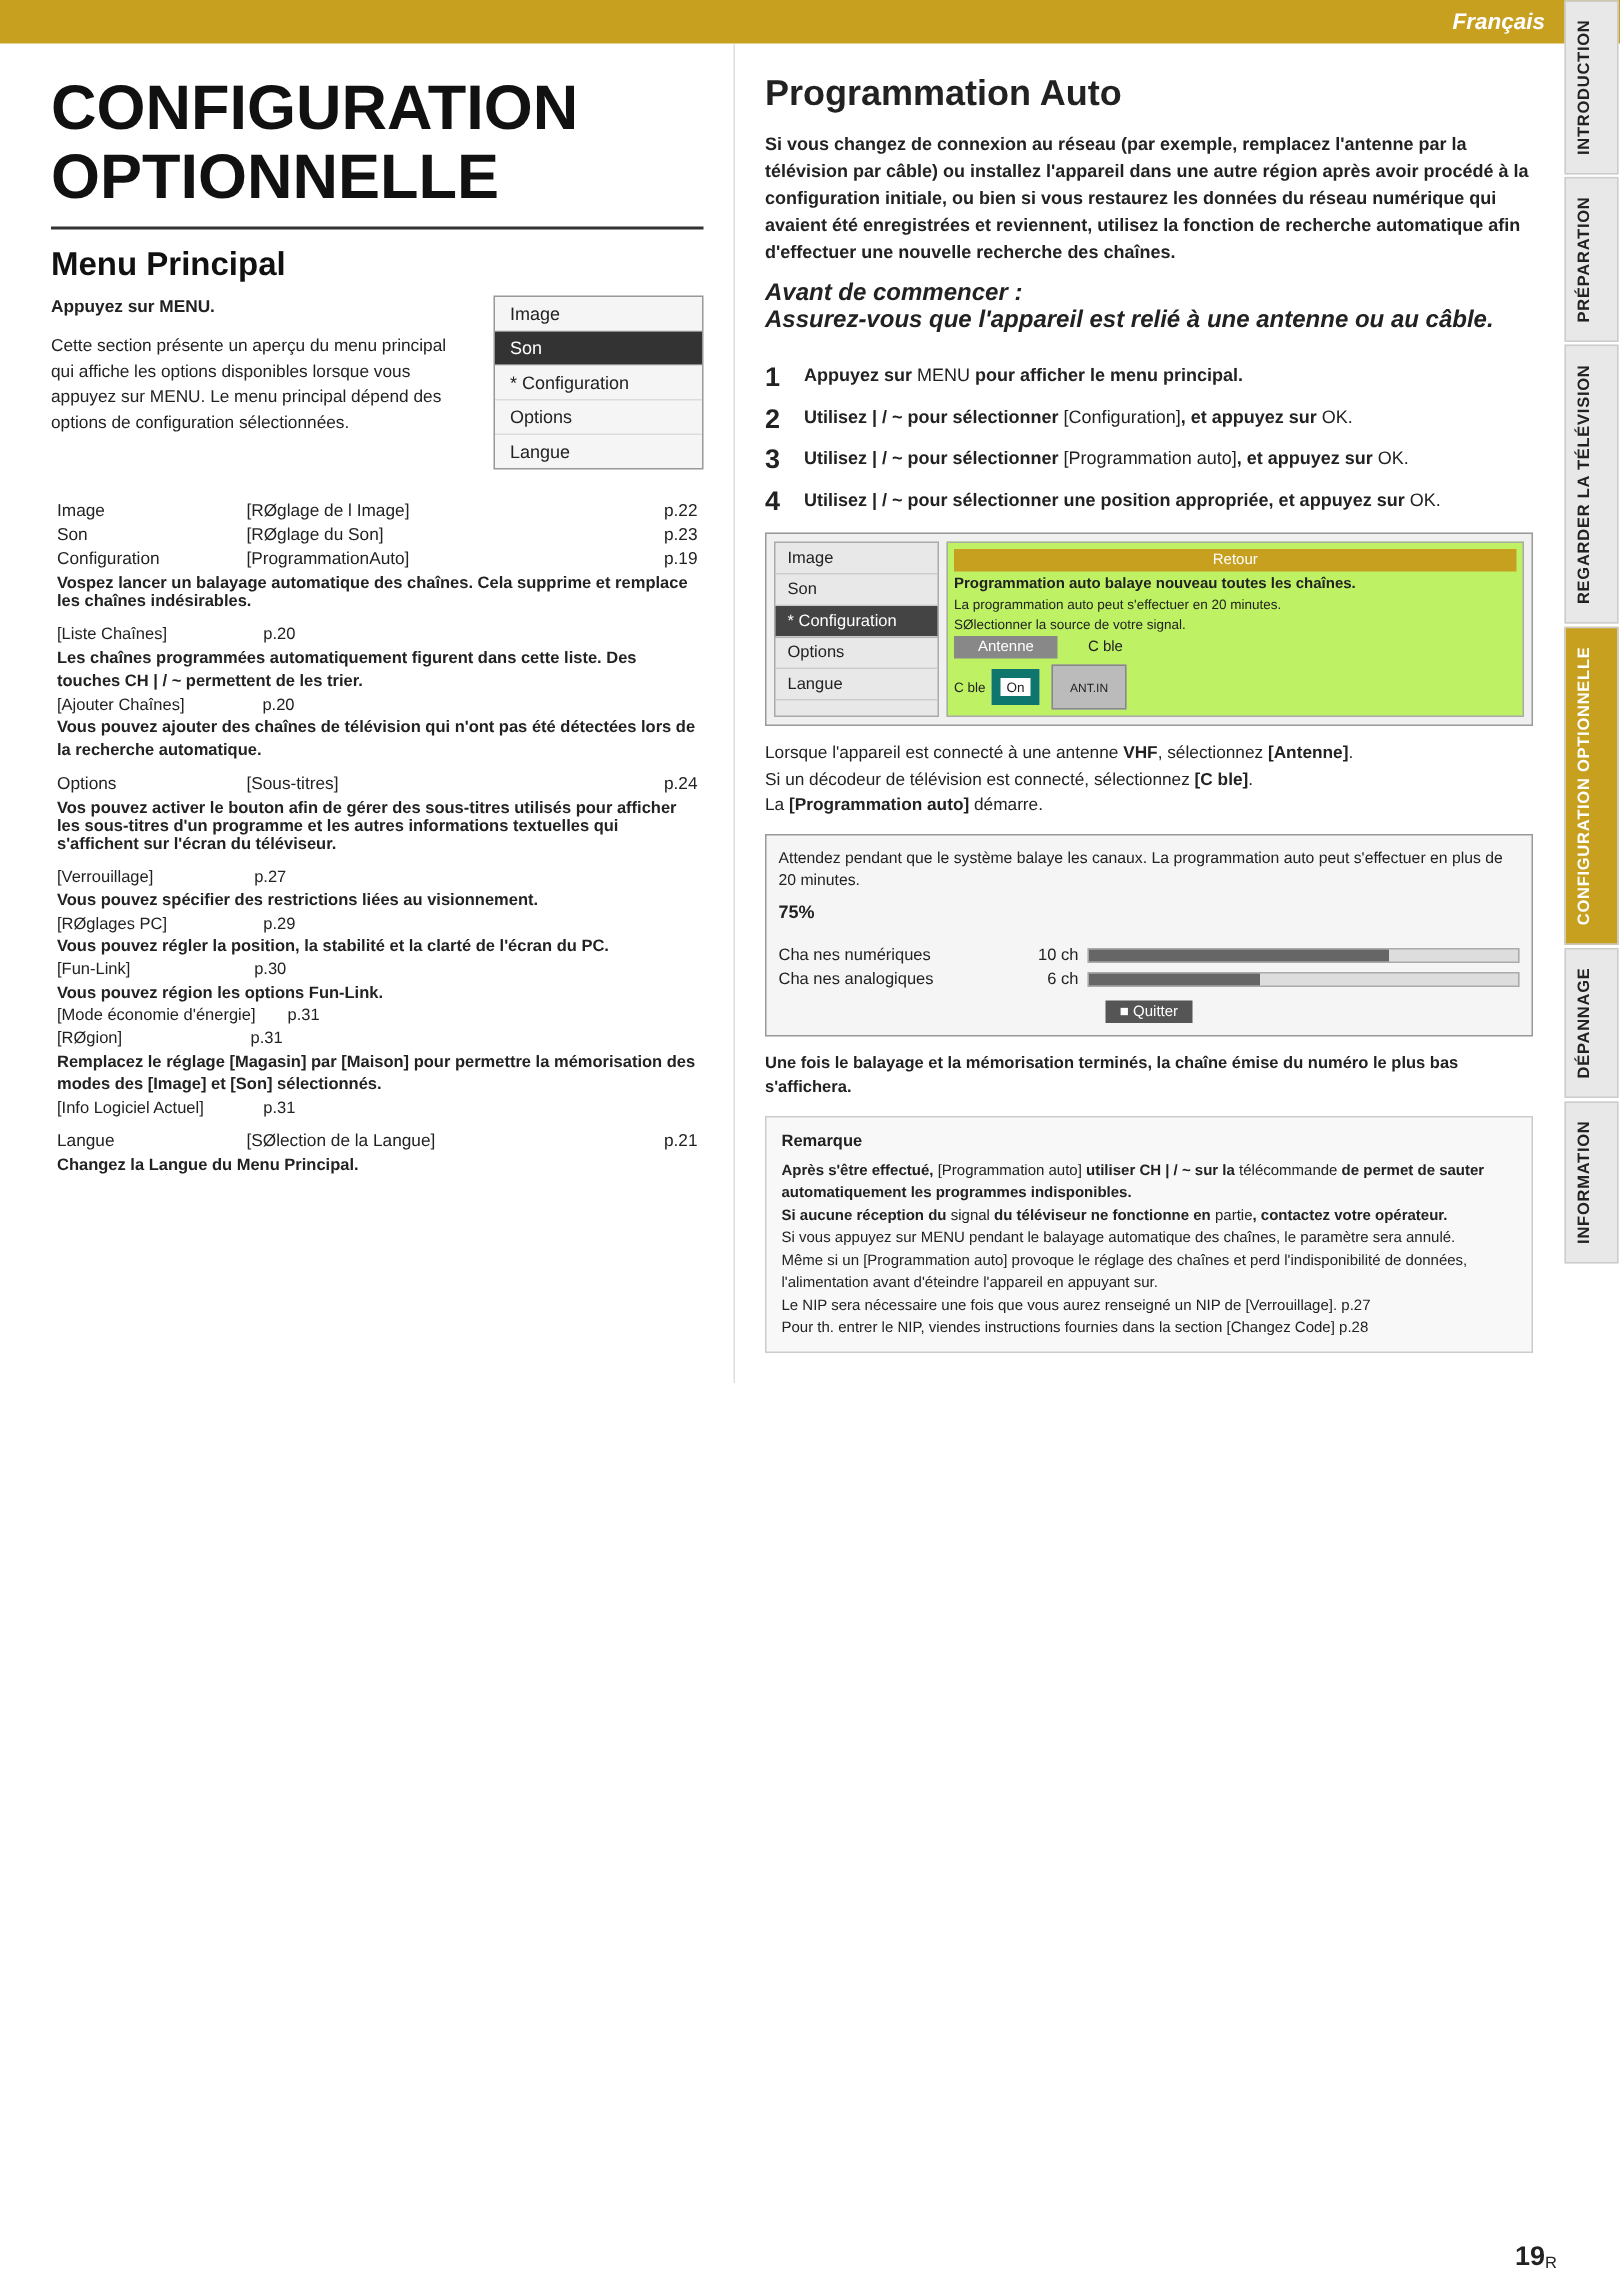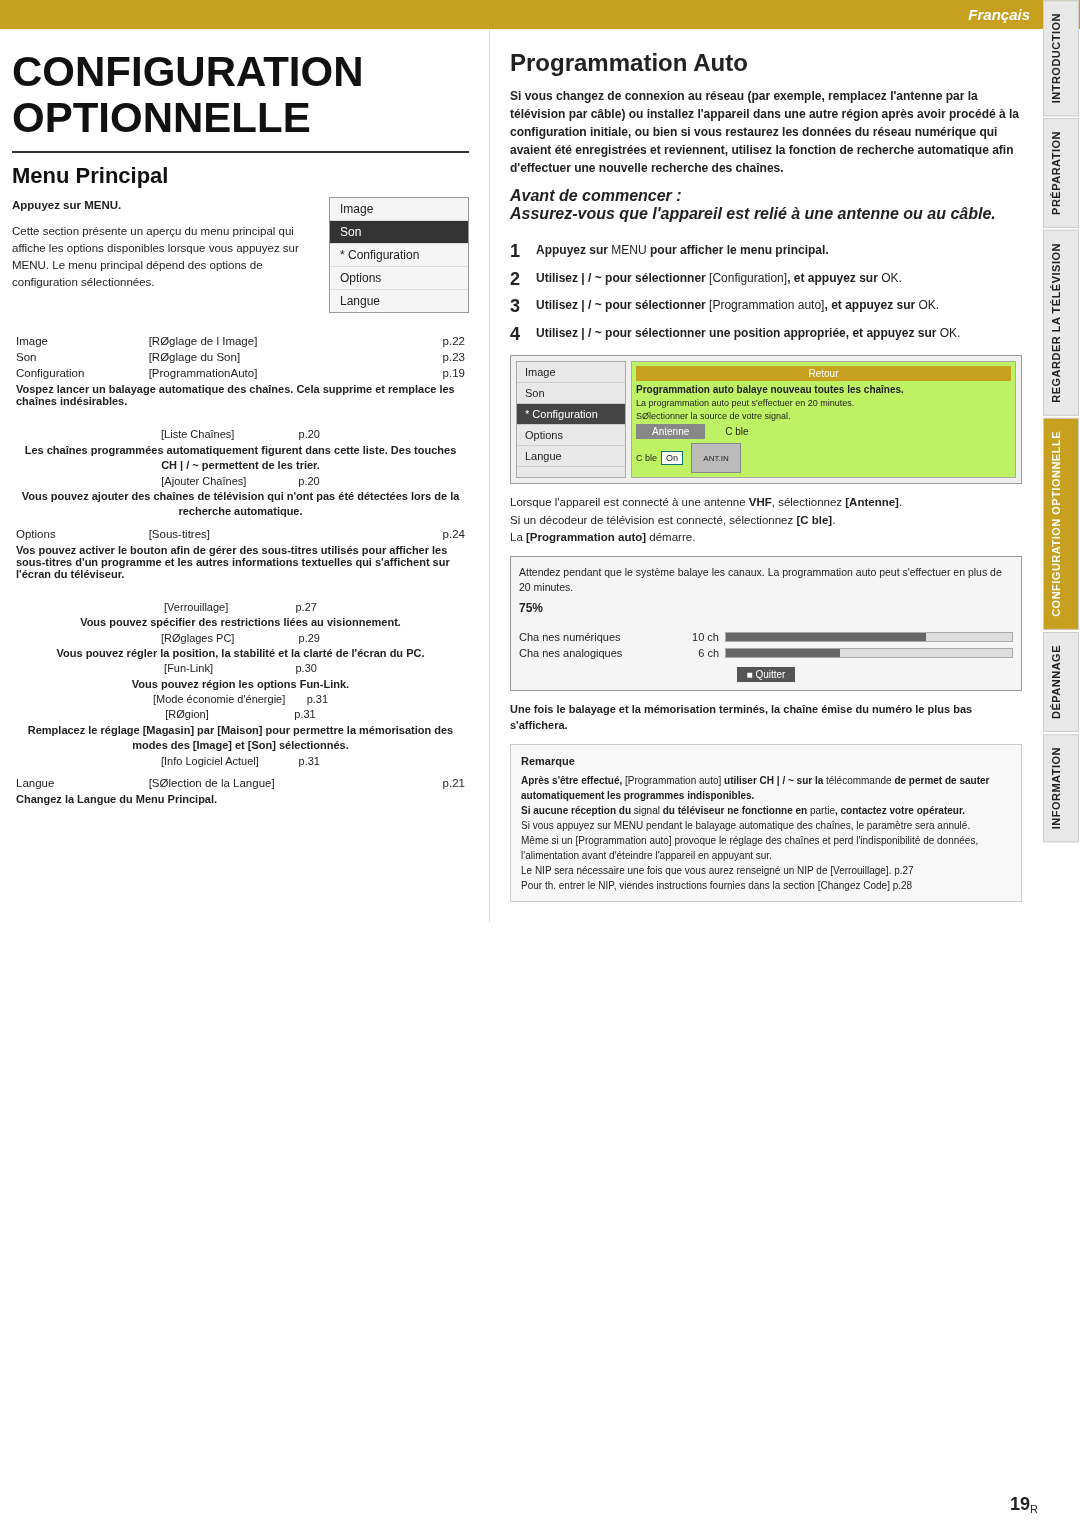--- a/index.html
+++ b/index.html
@@ -59,21 +59,21 @@
     
     .main-content {
       display: flex;
       padding: 0;
       margin-right: 38px;
     }
 
     
     .left-col {
       width: 490px;
-      padding: 20px 20px 20px 12px;
+      padding: 20px 20px 20px 34px;
       border-right: 1px solid #ddd;
     }
 
     
     .right-col {
       flex: 1;
       padding: 20px 20px 20px 20px;
     }
 
     .main-title {
@@ -140,23 +140,22 @@
       padding: 2px 4px;
       vertical-align: top;
     }
     .options-table .col-label { width: 90px; font-weight: normal; }
     .options-table .col-item { width: 180px; }
     .options-table .col-page { width: 40px; text-align: right; }
 
     .sub-text {
       font-size: 11px;
       line-height: 1.4;
-      margin-top: 20px;
+      margin-top: 9px;
       margin-bottom: 4px;
-      text-align: center;
     }
     .sub-bold {
       font-weight: bold;
       font-size: 11px;
     }
 
     
     .prog-title {
       font-size: 24px;
       font-weight: bold;
@@ -520,21 +519,21 @@
           <div class="tv-menu-retour">Retour</div>
           <div class="tv-menu-right-title">Programmation auto balaye nouveau toutes les chaînes.</div>
           <div style="font-size:9px; margin-bottom:3px;">La programmation auto peut s'effectuer en 20 minutes.</div>
           <div style="font-size:9px; margin-bottom:3px;">SØlectionner la source de votre signal.</div>
           <div style="display:flex; gap:4px; align-items:center; flex-wrap:wrap;">
             <div class="tv-menu-right-item highlighted">Antenne</div>
             <div class="tv-menu-right-item">C ble</div>
           </div>
           <div style="margin-top:4px; display:flex; align-items:center; gap:4px; font-size:9px;">
             <span>C ble</span>
-            <span style="border:1px solid #0f766e; padding:1px 4px; background:#fff;">On</span>
+            <span style="border:6px solid #0f766e; padding:1px 4px; background:#fff;">On</span>
 
             <div style="border:1px solid #888; width:50px; height:30px; background:#bbb; display:flex; align-items:center; justify-content:center; font-size:8px; margin-left:4px;">
               ANT.IN
             </div>
           </div>
         </div>
       </div>
     </div>
 
     <p class="antenna-note">

